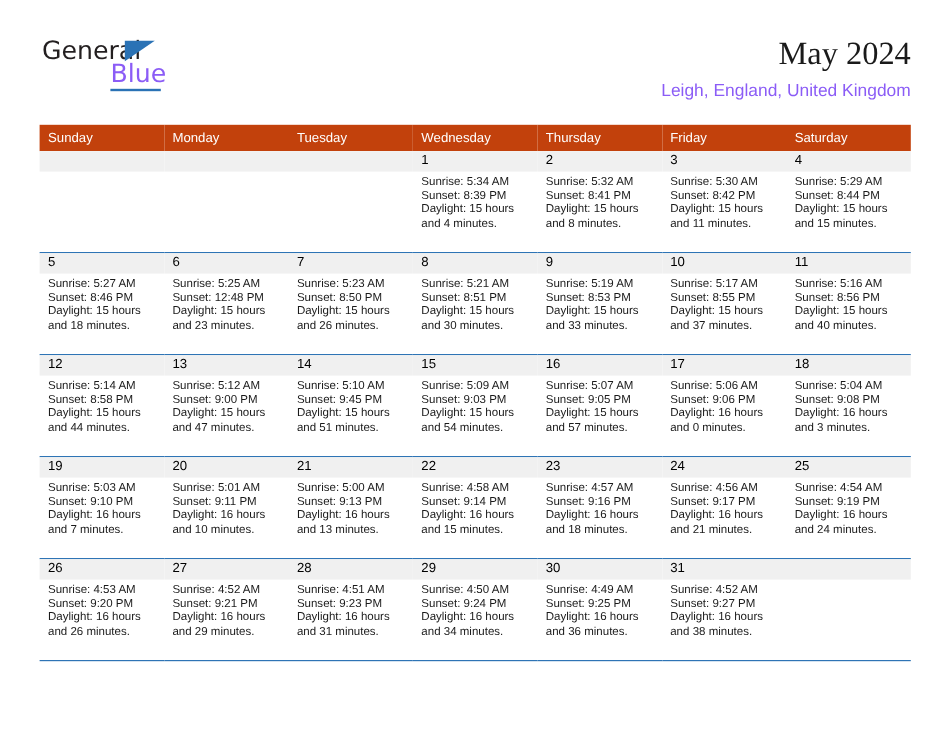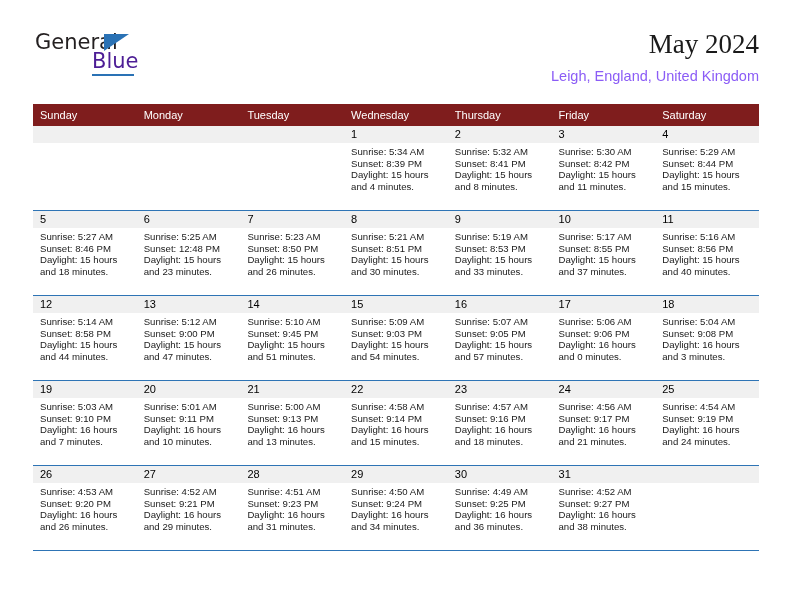--- a/index.html
+++ b/index.html
@@ -52,21 +52,21 @@
     position: absolute;
     left: 71px;
     top: 2px;
     width: 0;
     height: 0;
     border-left: 25px solid #2a72b5;
     border-bottom: 17px solid transparent;
   }
   .logo-blue {
     font-size: 21px;
-    color: #4c1d95;
+    color: #8b5cf6;
     line-height: 21px;
     position: absolute;
     left: 59px;
     top: 19px;
     font-family: "DejaVu Sans", sans-serif;
     font-weight: 400;
   }
   .logo-underline {
     position: absolute;
     left: 59px;
@@ -101,21 +101,21 @@
   
   .cal {
     position: absolute;
     left: 33px;
     top: 104px;
     width: 726px;
     border-collapse: collapse;
     table-layout: fixed;
   }
   .cal th {
-    background: #7f1d1d;
+    background: #c2410c;
     color: #ffffff;
     font-size: 11px;
     font-weight: normal;
     text-align: left;
     padding: 5px 0 5px 7px;
     height: 12px;
     line-height: 12px;
     border: none;
   }
   .cal td {

